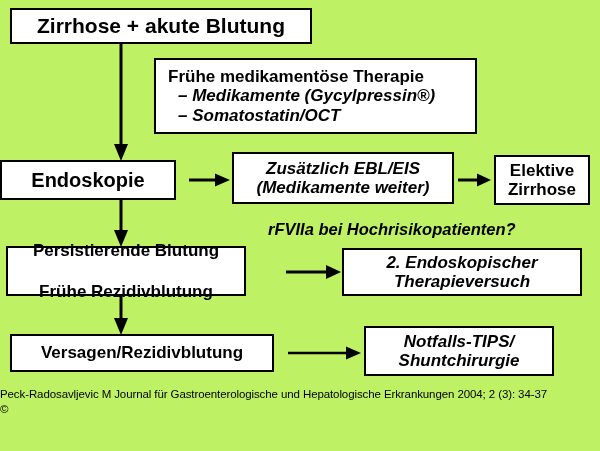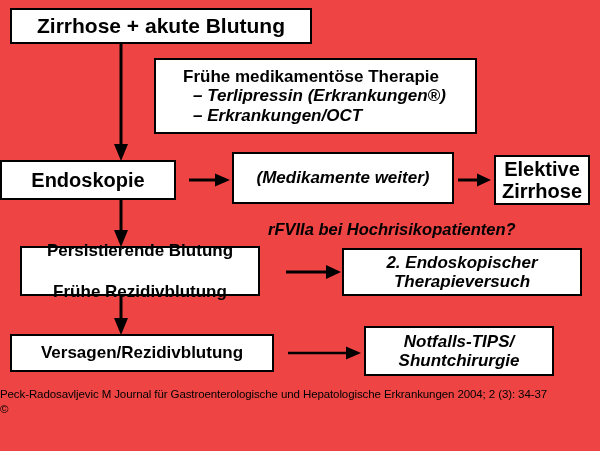--- a/index.html
+++ b/index.html
@@ -4,21 +4,21 @@
 <style>
   html, body {
     margin: 0;
     padding: 0;
     background: #ffffff;
   }
   #canvas {
     position: relative;
     width: 600px;
     height: 451px;
-    background: #ef4444;
+    background: #bef264;
     overflow: hidden;
     font-family: "Liberation Sans", sans-serif;
     color: #000000;
   }
   .node {
     position: absolute;
     box-sizing: border-box;
     border: 2px solid #000000;
     background: #ffffff;
     display: flex;
@@ -36,38 +36,38 @@
   .node .ln { display: block; white-space: nowrap; }
 
   
   #node-start {
     left: 10px; top: 8px; width: 302px; height: 36px;
     font-size: 21px;
   }
   #node-drugs {
     left: 154px; top: 58px; width: 323px; height: 76px;
     font-size: 17px;
-    padding: 4px 10px 4px 27px;
+    padding: 4px 10px 4px 12px;
   }
   #node-drugs .ln.head { font-style: normal; font-size: 17px; }
   #node-drugs .ln.bullet { font-style: italic; padding-left: 10px; font-size: 17px; }
   #node-endoskopie {
     left: 0; top: 160px; width: 176px; height: 40px;
     font-size: 20px;
   }
   #node-ebl {
     left: 232px; top: 152px; width: 222px; height: 52px;
     font-size: 17px; font-style: italic;
   }
   #node-elektiv {
     left: 494px; top: 155px; width: 96px; height: 50px;
-    font-size: 20px;
+    font-size: 17px;
   }
   #node-persist {
-    left: 20px; top: 246px; width: 240px; height: 50px;
+    left: 6px; top: 246px; width: 240px; height: 50px;
     font-size: 17px;
     gap: 22px;
   }
   #node-second {
     left: 342px; top: 248px; width: 240px; height: 48px;
     font-size: 17px; font-style: italic; text-align: right;
   }
   #node-versagen {
     left: 10px; top: 334px; width: 264px; height: 38px;
     font-size: 17px;
@@ -119,36 +119,37 @@
 
   <div class="arrow" style="left:110px; top:44px;">
     <svg width="22" height="118" viewBox="0 0 22 118">
       <line x1="11" y1="0" x2="11" y2="104" stroke="#000" stroke-width="3"></line>
       <polygon points="11,117 4,100 18,100" fill="#000"></polygon>
     </svg>
   </div>
 
   <div class="node left-align" id="node-drugs">
     <span class="ln head">Frühe medikamentöse Therapie</span>
-    <span class="ln bullet">– Terlipressin (Erkrankungen®)</span>
-    <span class="ln bullet">– Erkrankungen/OCT</span>
+    <span class="ln bullet">– Medikamente (Gycylpressin®)</span>
+    <span class="ln bullet">– Somatostatin/OCT</span>
   </div>
 
   <div class="node" id="node-endoskopie">
     <span class="ln">Endoskopie</span>
   </div>
 
   <div class="arrow" style="left:189px; top:170px;">
     <svg width="42" height="20" viewBox="0 0 42 20">
       <line x1="0" y1="10" x2="29" y2="10" stroke="#000" stroke-width="3"></line>
       <polygon points="41,10 26,3.5 26,16.5" fill="#000"></polygon>
     </svg>
   </div>
 
   <div class="node" id="node-ebl">
+    <span class="ln">Zusätzlich EBL/EIS</span>
     <span class="ln">(Medikamente weiter)</span>
   </div>
 
   <div class="arrow" style="left:458px; top:170px;">
     <svg width="34" height="20" viewBox="0 0 34 20">
       <line x1="0" y1="10" x2="22" y2="10" stroke="#000" stroke-width="3"></line>
       <polygon points="33,10 19,3.5 19,16.5" fill="#000"></polygon>
     </svg>
   </div>
 

